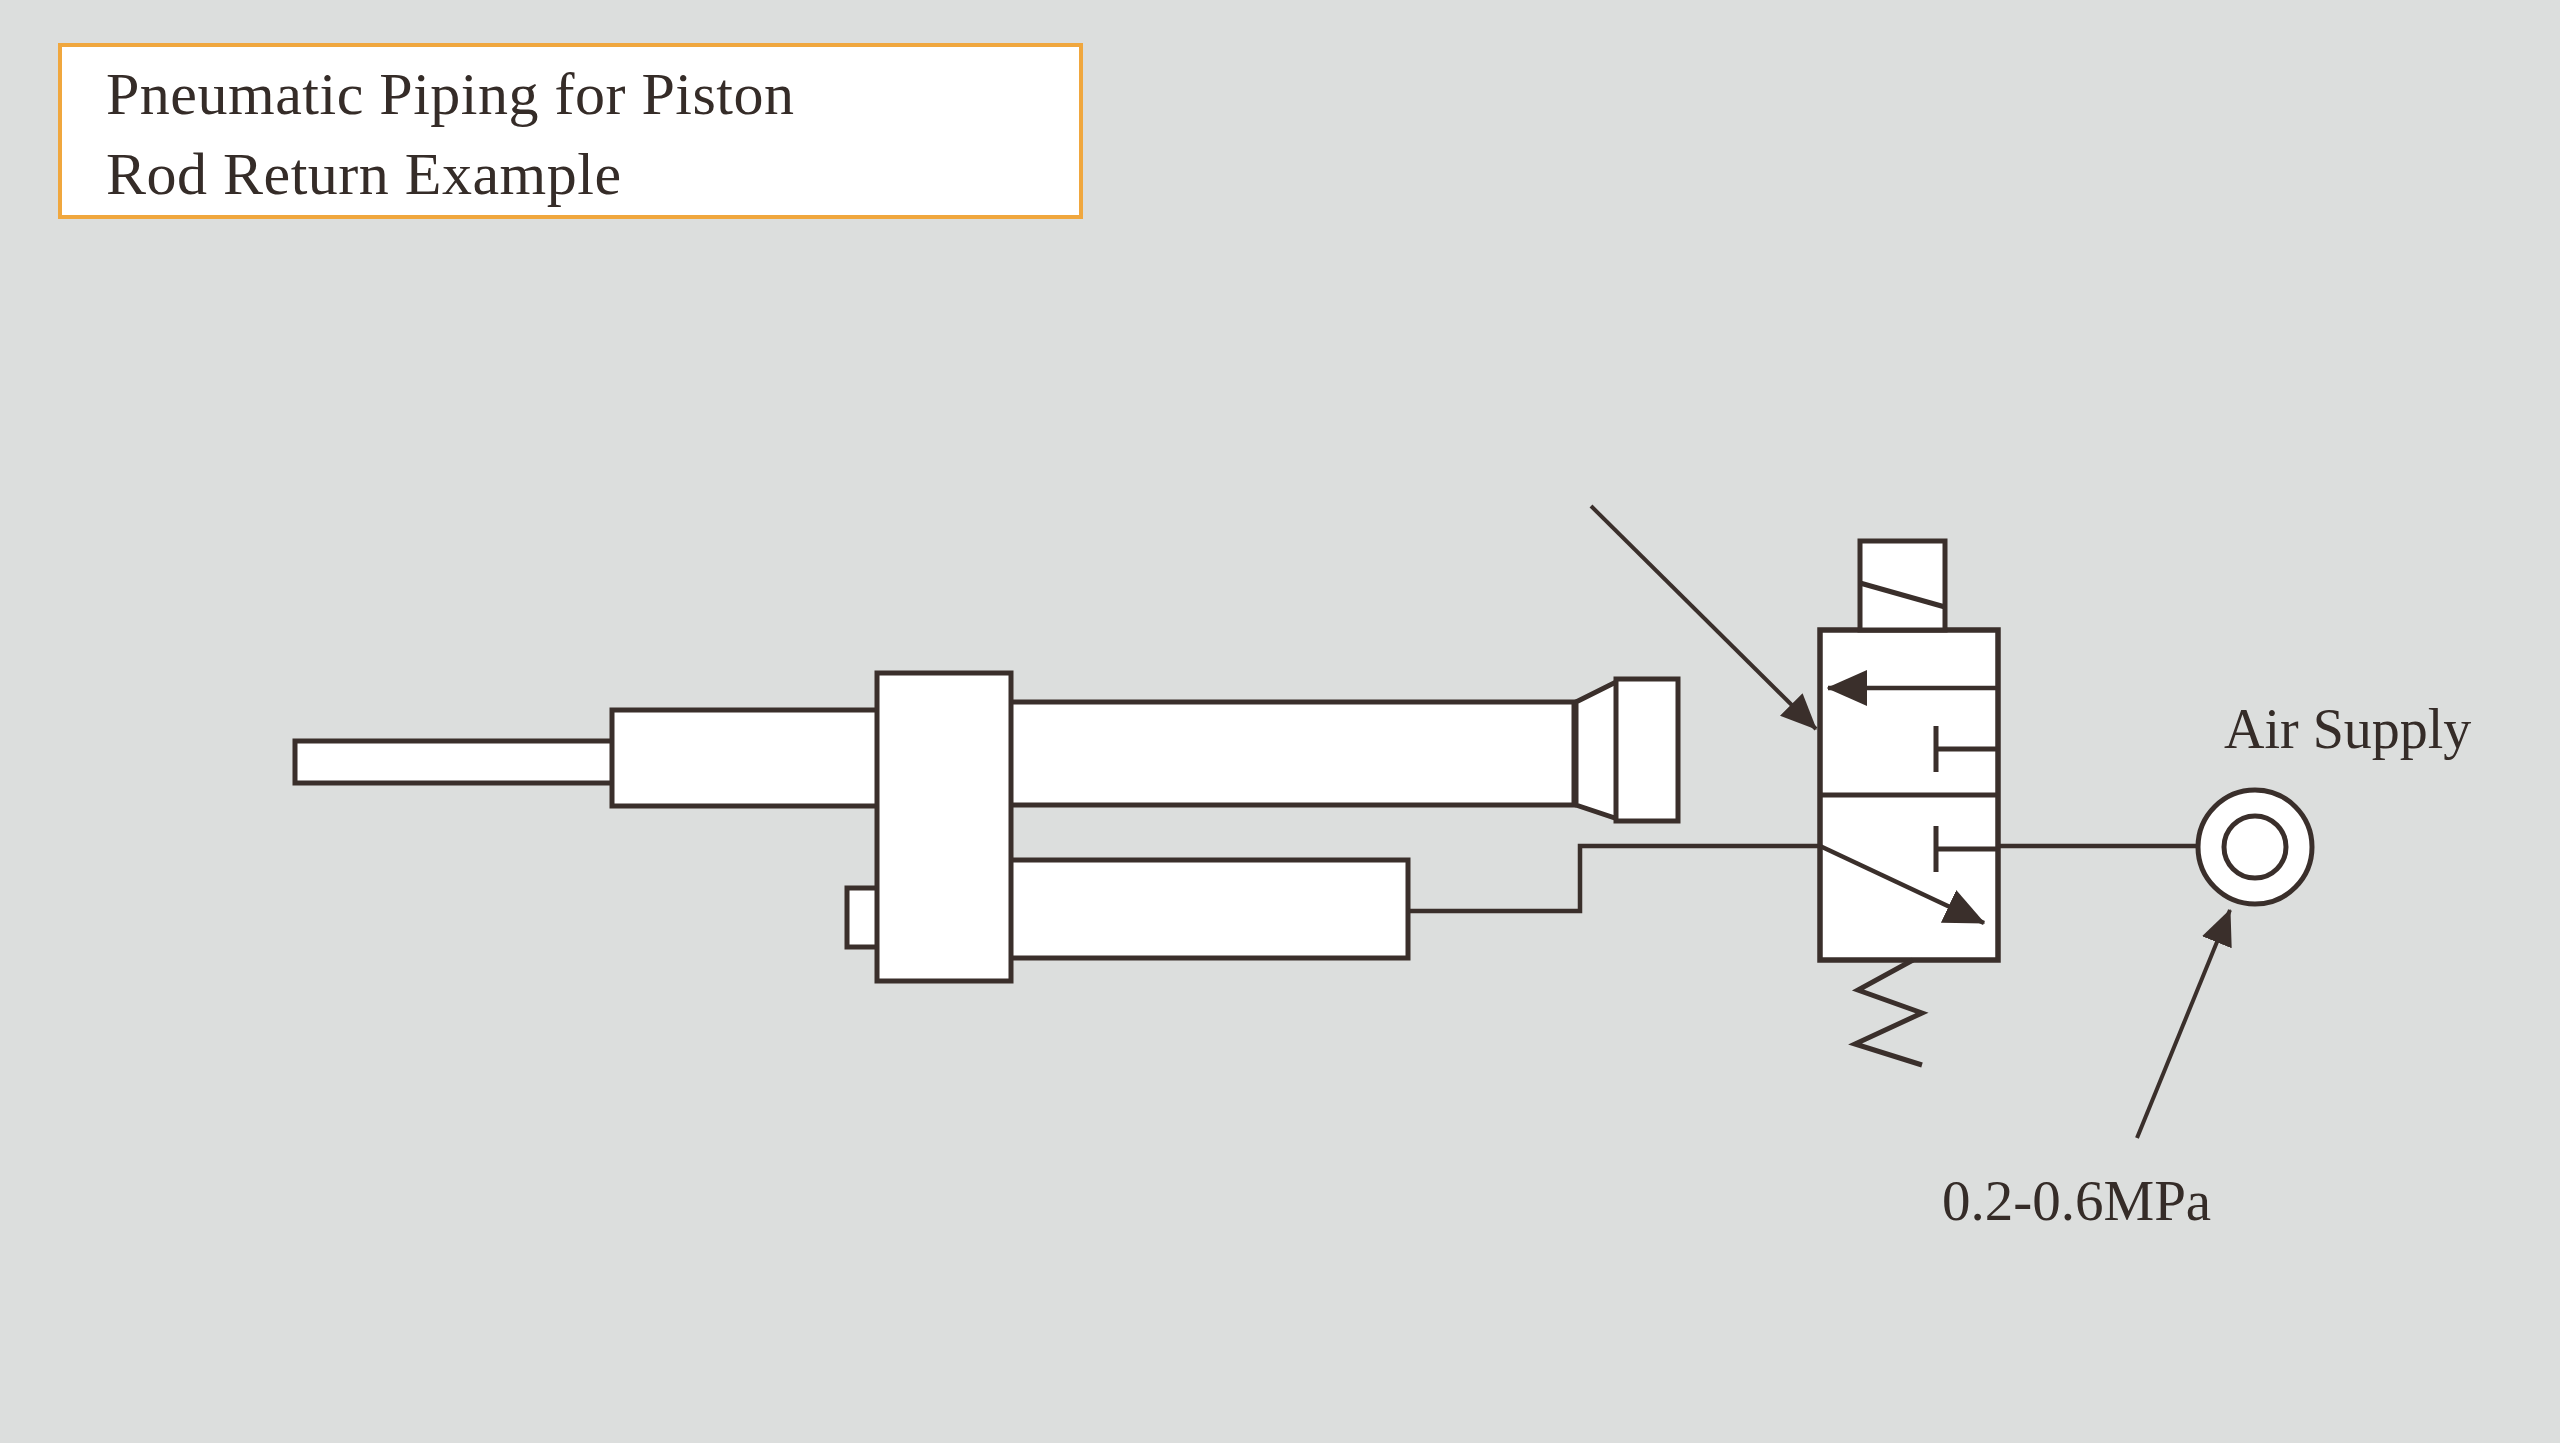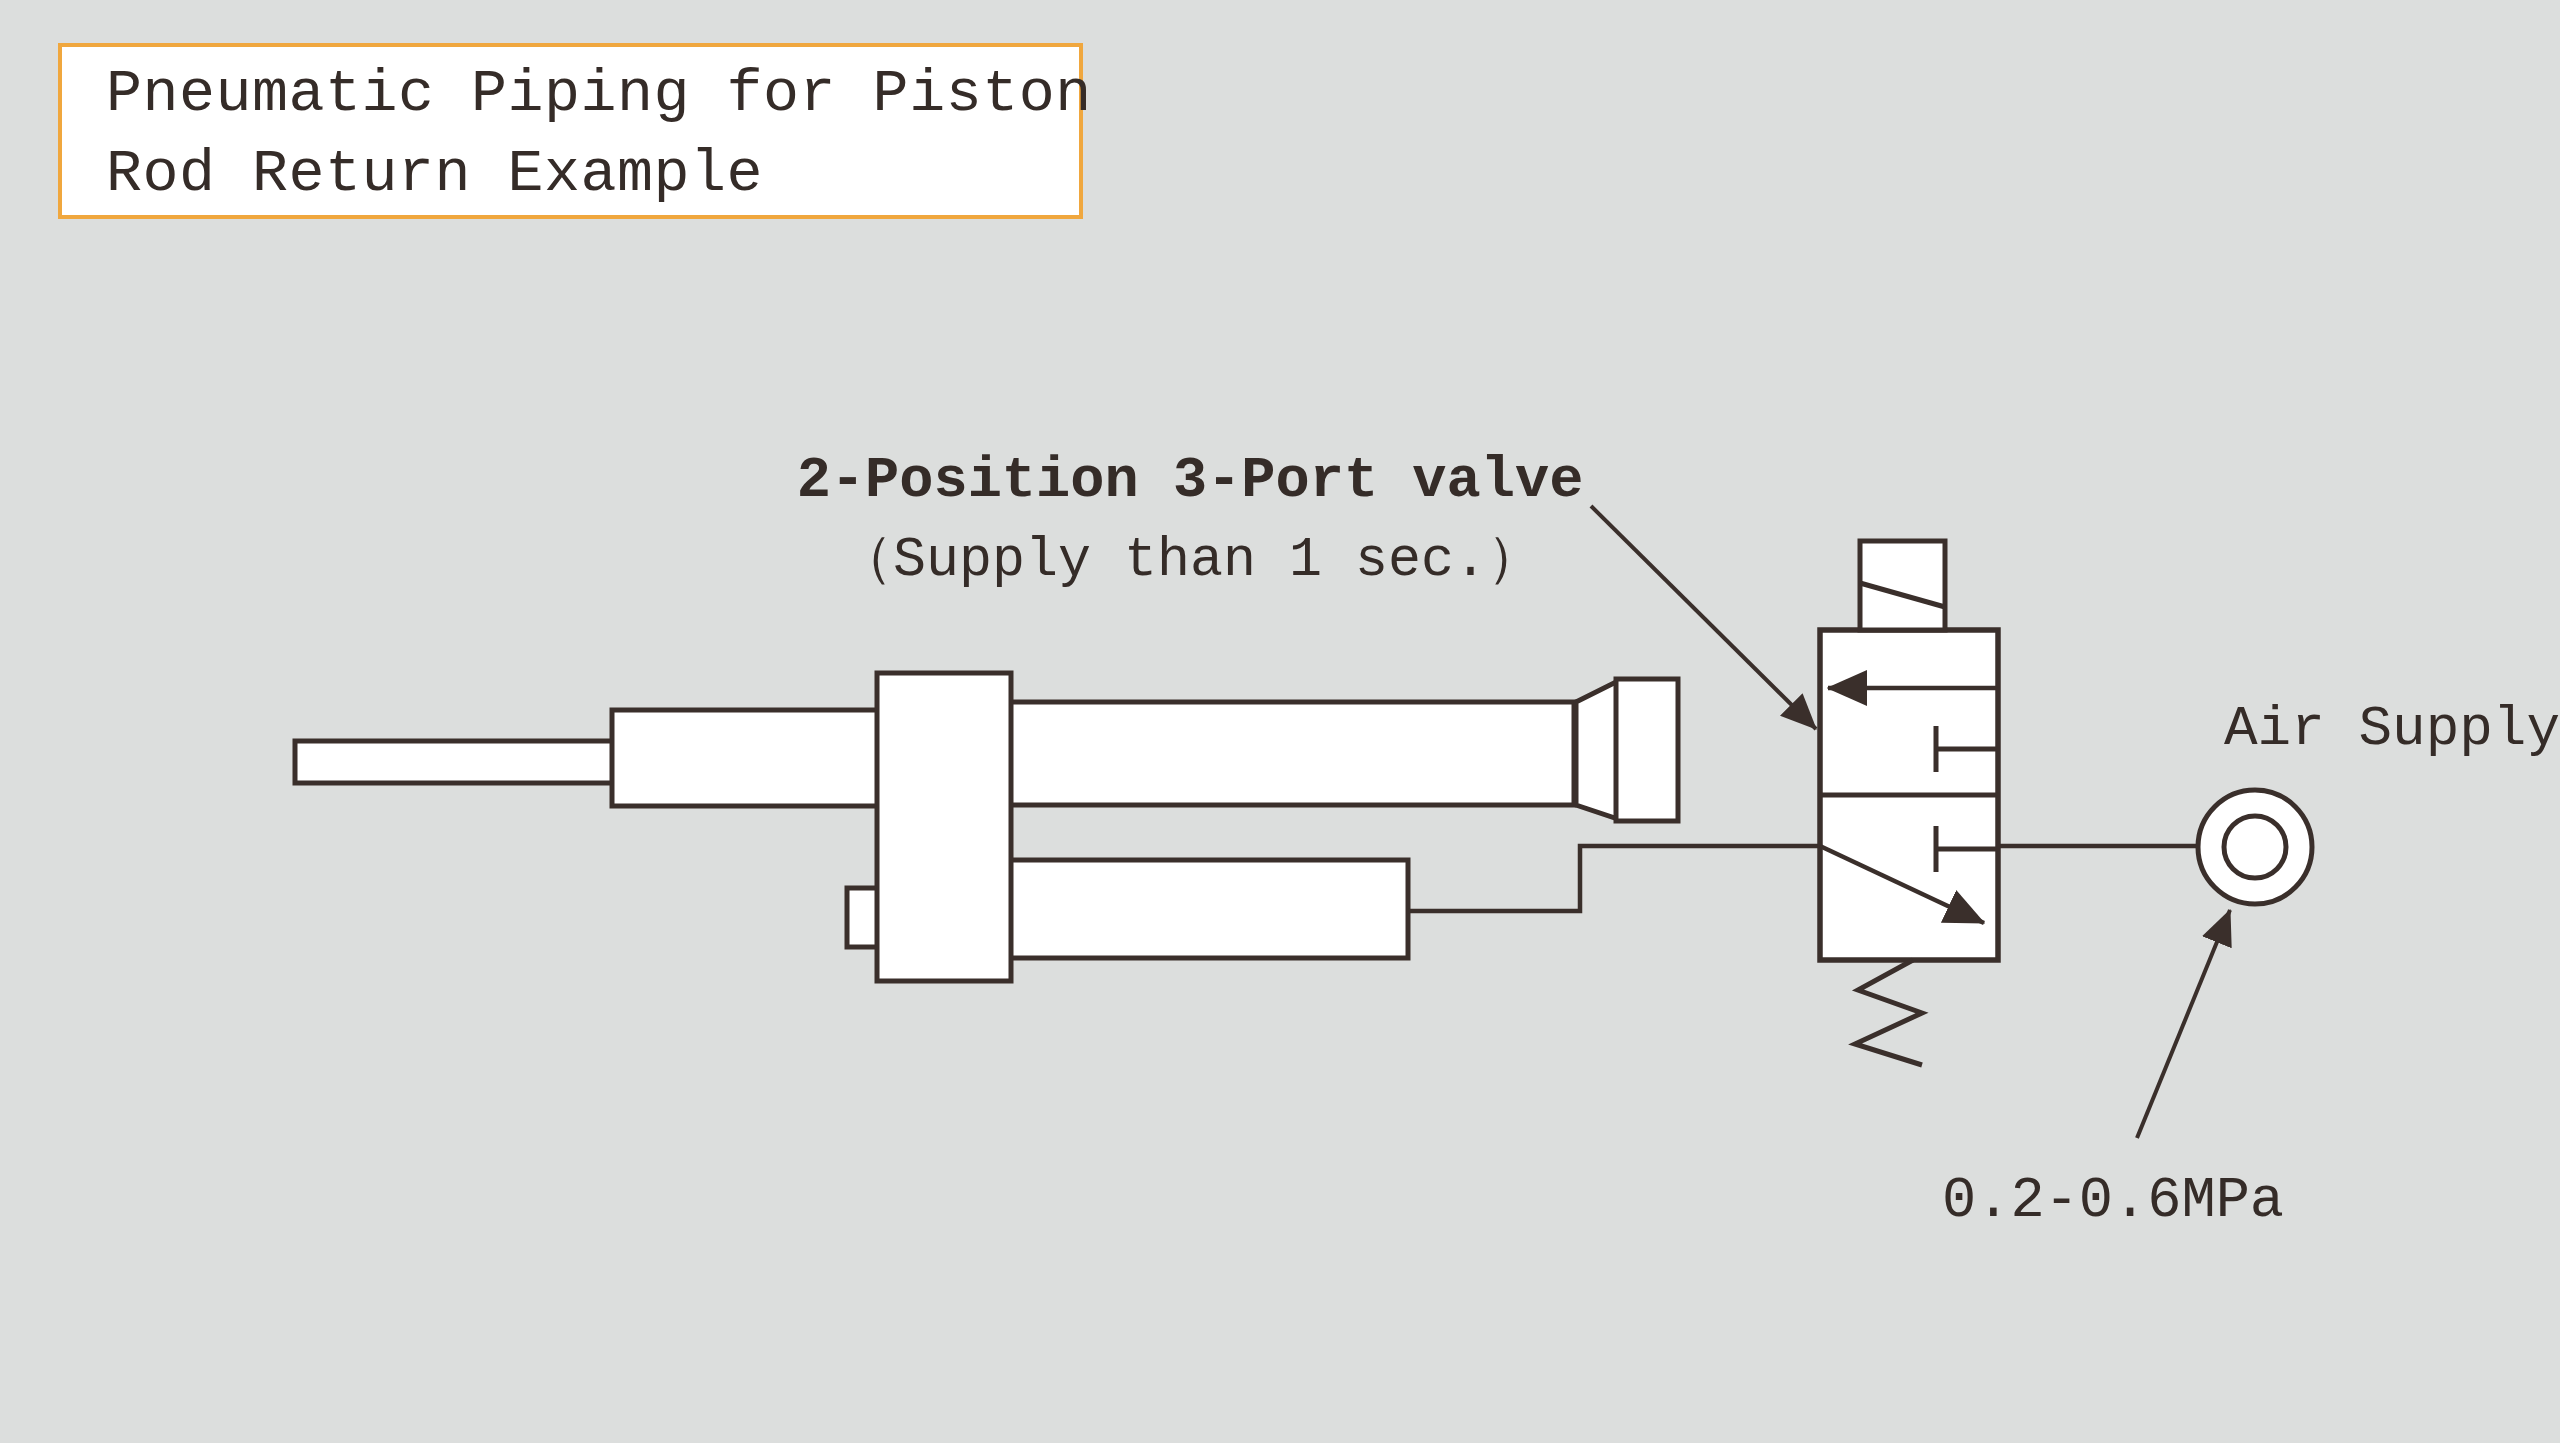--- a/index.html
+++ b/index.html
@@ -6,21 +6,21 @@
     --background:#dcdedd;
     --line:#3a2f2b;
     --accent-border:#f0a73e;
     --text:#352c28;
     --fill:#ffffff;
   }
   html,body{margin:0;padding:0;background:var(--background);}
   .canvas{
     position:relative;width:2560px;height:1222px;overflow:hidden;
     background:var(--background);
-    font-family:Liberation Mono, monospace;
+    font-family:Liberation Serif, serif;
     color:var(--text);
   }
   .diagram-svg{position:absolute;left:0;top:0;width:2560px;height:1443px;}
   .shape{fill:var(--fill);stroke:var(--line);stroke-width:5px;}
   .shape.thick{stroke-width:5.5px;}
   .ln{fill:none;stroke:var(--line);stroke-width:5px;}
   .pipe{fill:none;stroke:var(--line);stroke-width:4.5px;}
   .leader{fill:none;stroke:var(--line);stroke-width:4px;}
   .ah{fill:var(--line);stroke:none;}
   .knurl-line{stroke:var(--line);stroke-width:4.5px;}
@@ -96,24 +96,20 @@
 
     <line class="leader" x1="1591" y1="506" x2="1816" y2="729" marker-end="url(#arrow)"></line>
     <line class="leader" x1="2137" y1="1138" x2="2230" y2="910" marker-end="url(#arrow)"></line>
   </svg>
 
   <div class="title-box">
     <div>Pneumatic Piping for Piston</div>
     <div>Rod Return Example</div>
   </div>
 
-  <div class="valve-label">
-    <div class="l1">2-Position 3-Port valve</div>
-    <div class="l2">（Supply than 1 sec.）</div>
-  </div>
 
   <div class="air-source-label">Air Supply</div>
 
   <div class="supply-label">
     <div>0.2-0.6MPa</div>
   </div>
 
 </div>
 
 </body></html>

